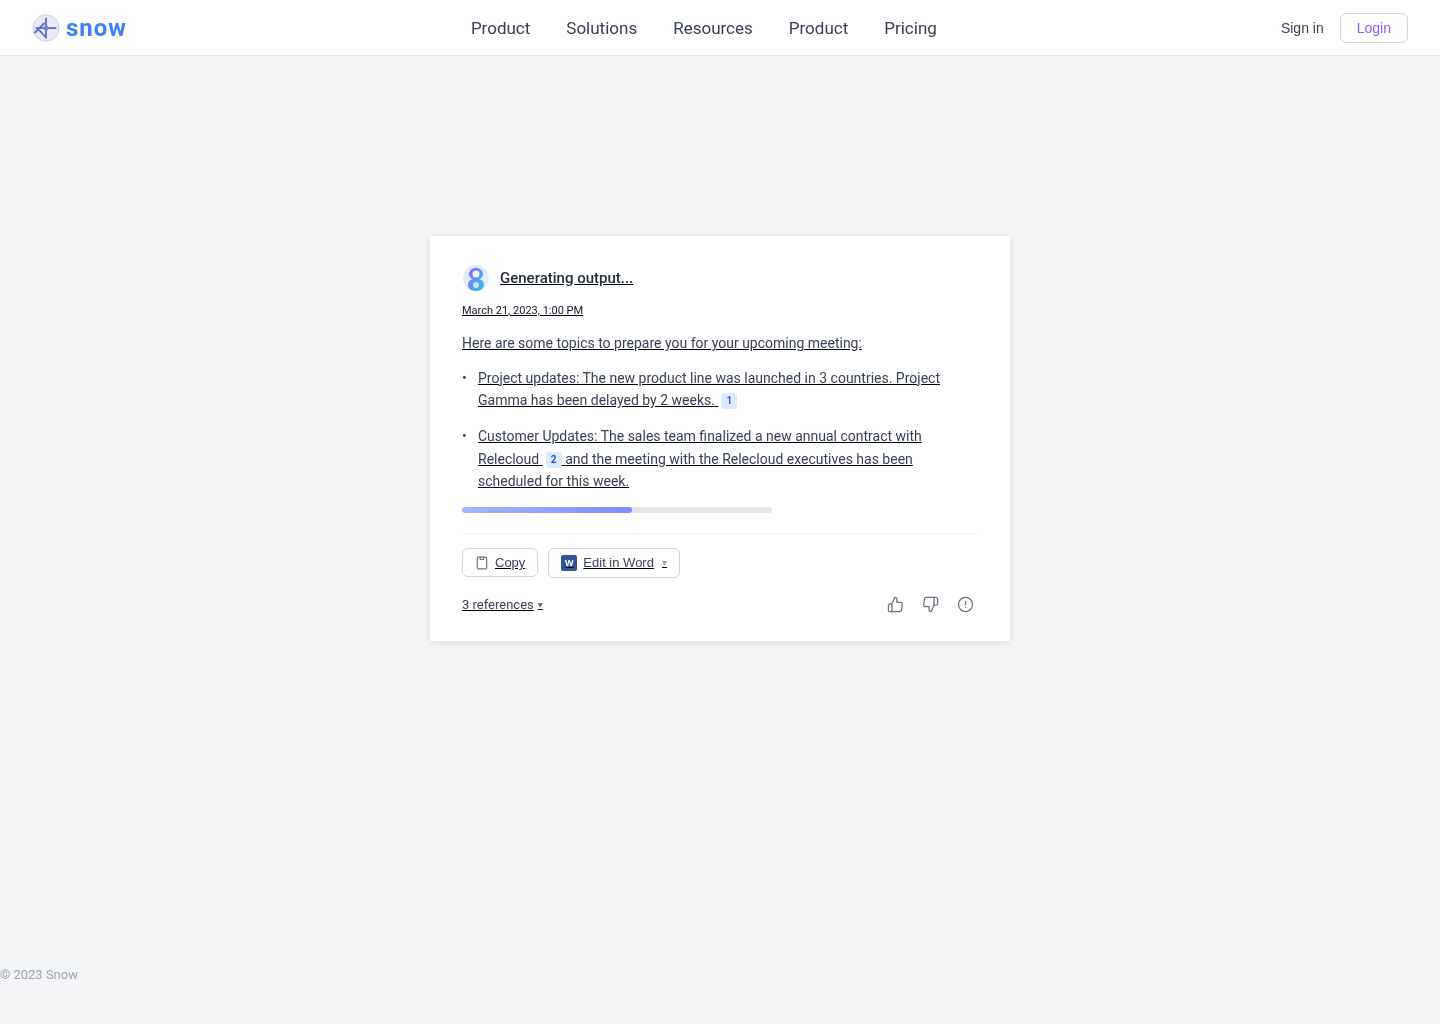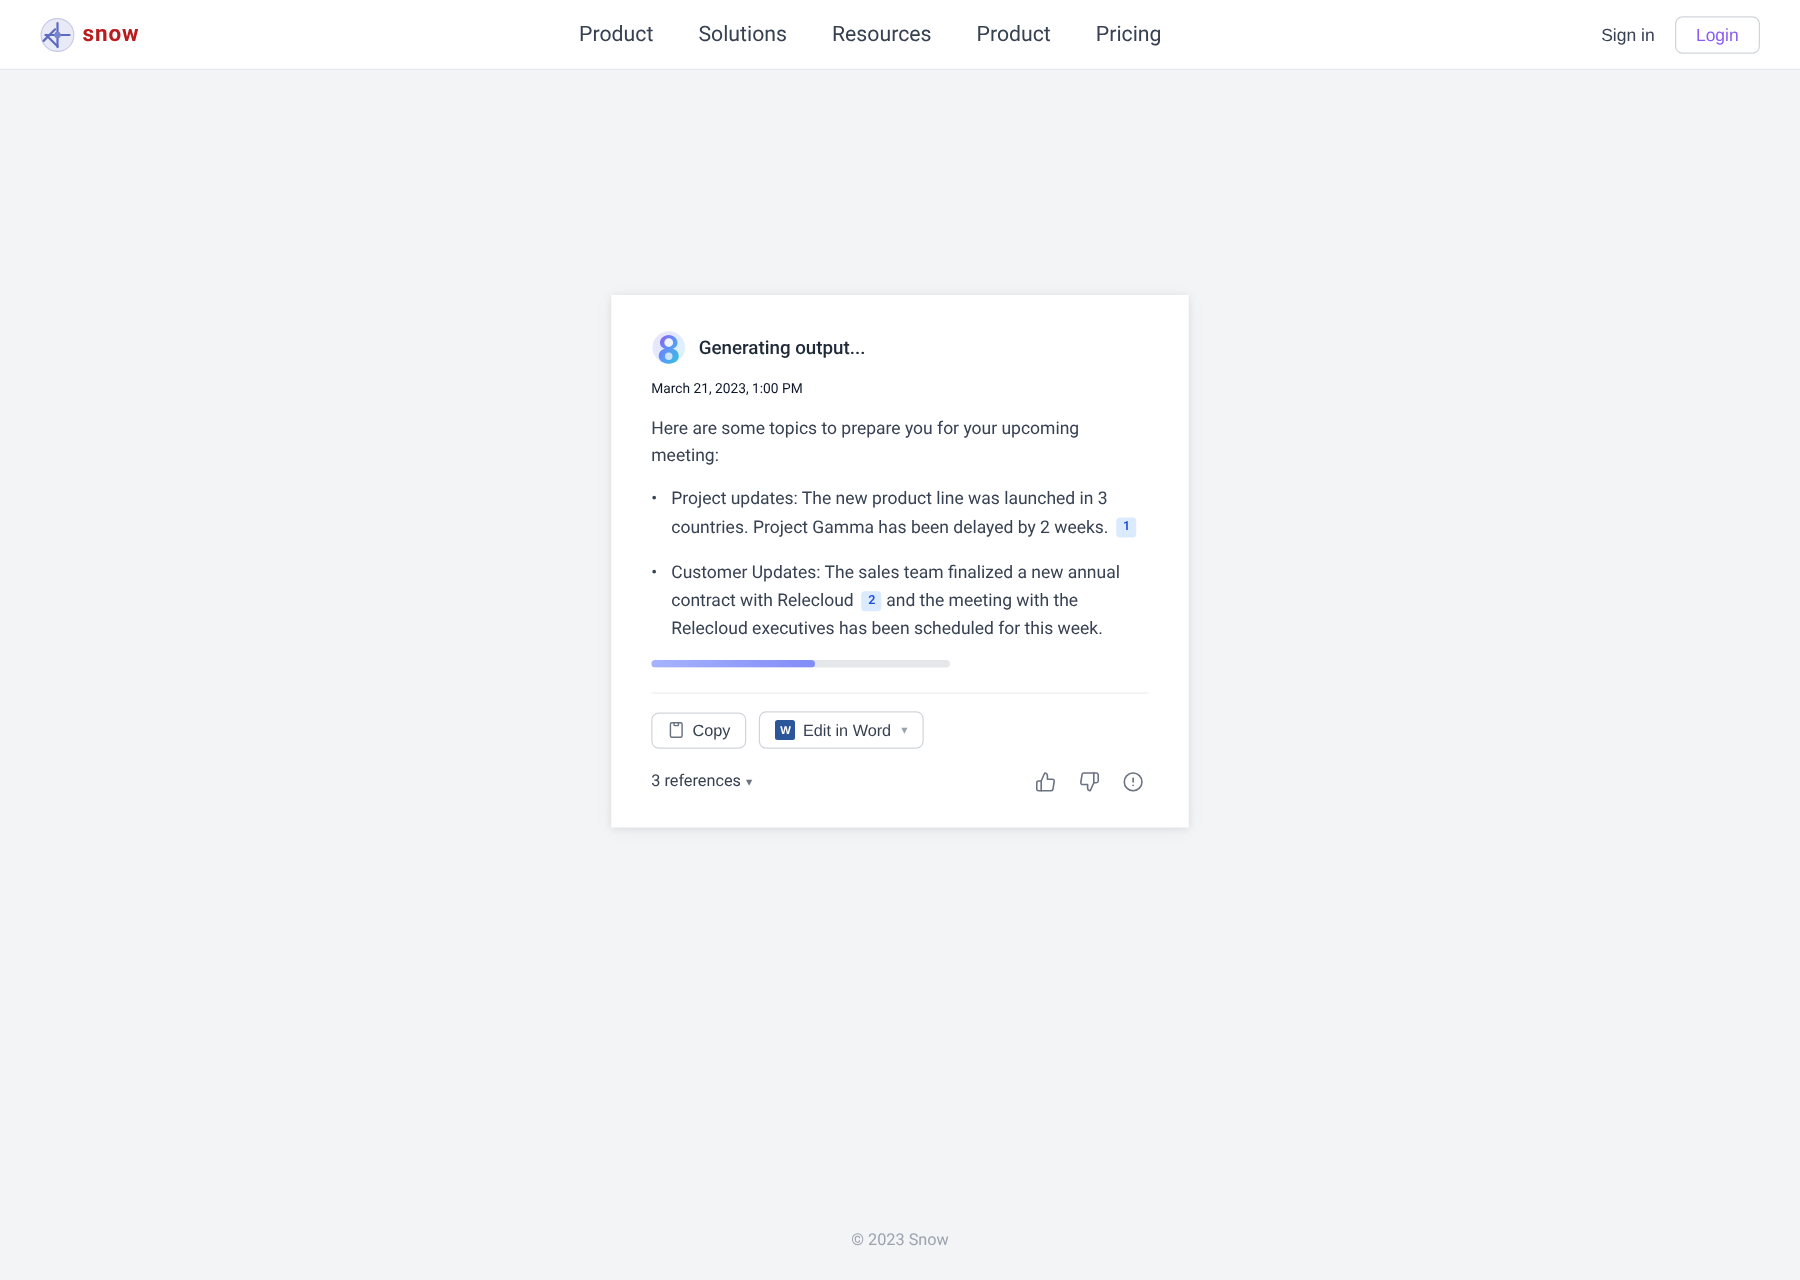--- a/index.html
+++ b/index.html
@@ -29,23 +29,23 @@
       gap: 6px;
       cursor: pointer;
     }
 
     .snow-icon {
       width: 28px;
       height: 28px;
     }
 
     .logo-text {
-      font-size: 18px;
+      font-size: 24px;
       font-weight: 700;
-      color: #b91c1c;
+      color: #3b82f6;
       letter-spacing: 0.04em;
       text-transform: lowercase;
     }
 
     .navbar-center {
       display: flex;
       align-items: center;
       gap: 36px;
     }
 
@@ -89,23 +89,24 @@
       justify-content: center;
       align-items: flex-start;
       padding-top: 180px;
     }
 
     
     .card {
       background: #ffffff;
       border-radius: 0;
       box-shadow: 0 1px 6px rgba(0,0,0,0.08), 0 2px 16px rgba(0,0,0,0.04);
-      width: 462px;
+      width: 580px;
       padding: 28px 32px 24px 32px;
       position: relative;
+      text-decoration: underline;
     }
 
     
     .card-header {
       display: flex;
       align-items: center;
       gap: 10px;
       margin-bottom: 12px;
     }
 
@@ -274,24 +275,23 @@
       font-size: 17px;
       display: flex;
       align-items: center;
       padding: 4px;
       border-radius: 4px;
     }
 
     
     .footer {
       position: absolute;
-      bottom: 24px;
+      bottom: 41px;
       left: 0;
       width: 1440px;
-      text-align: center;
     }
 
     .footer-text {
       font-size: 13px;
       color: #9ca3af;
     }
 
     
     .word-icon {
       width: 16px;

